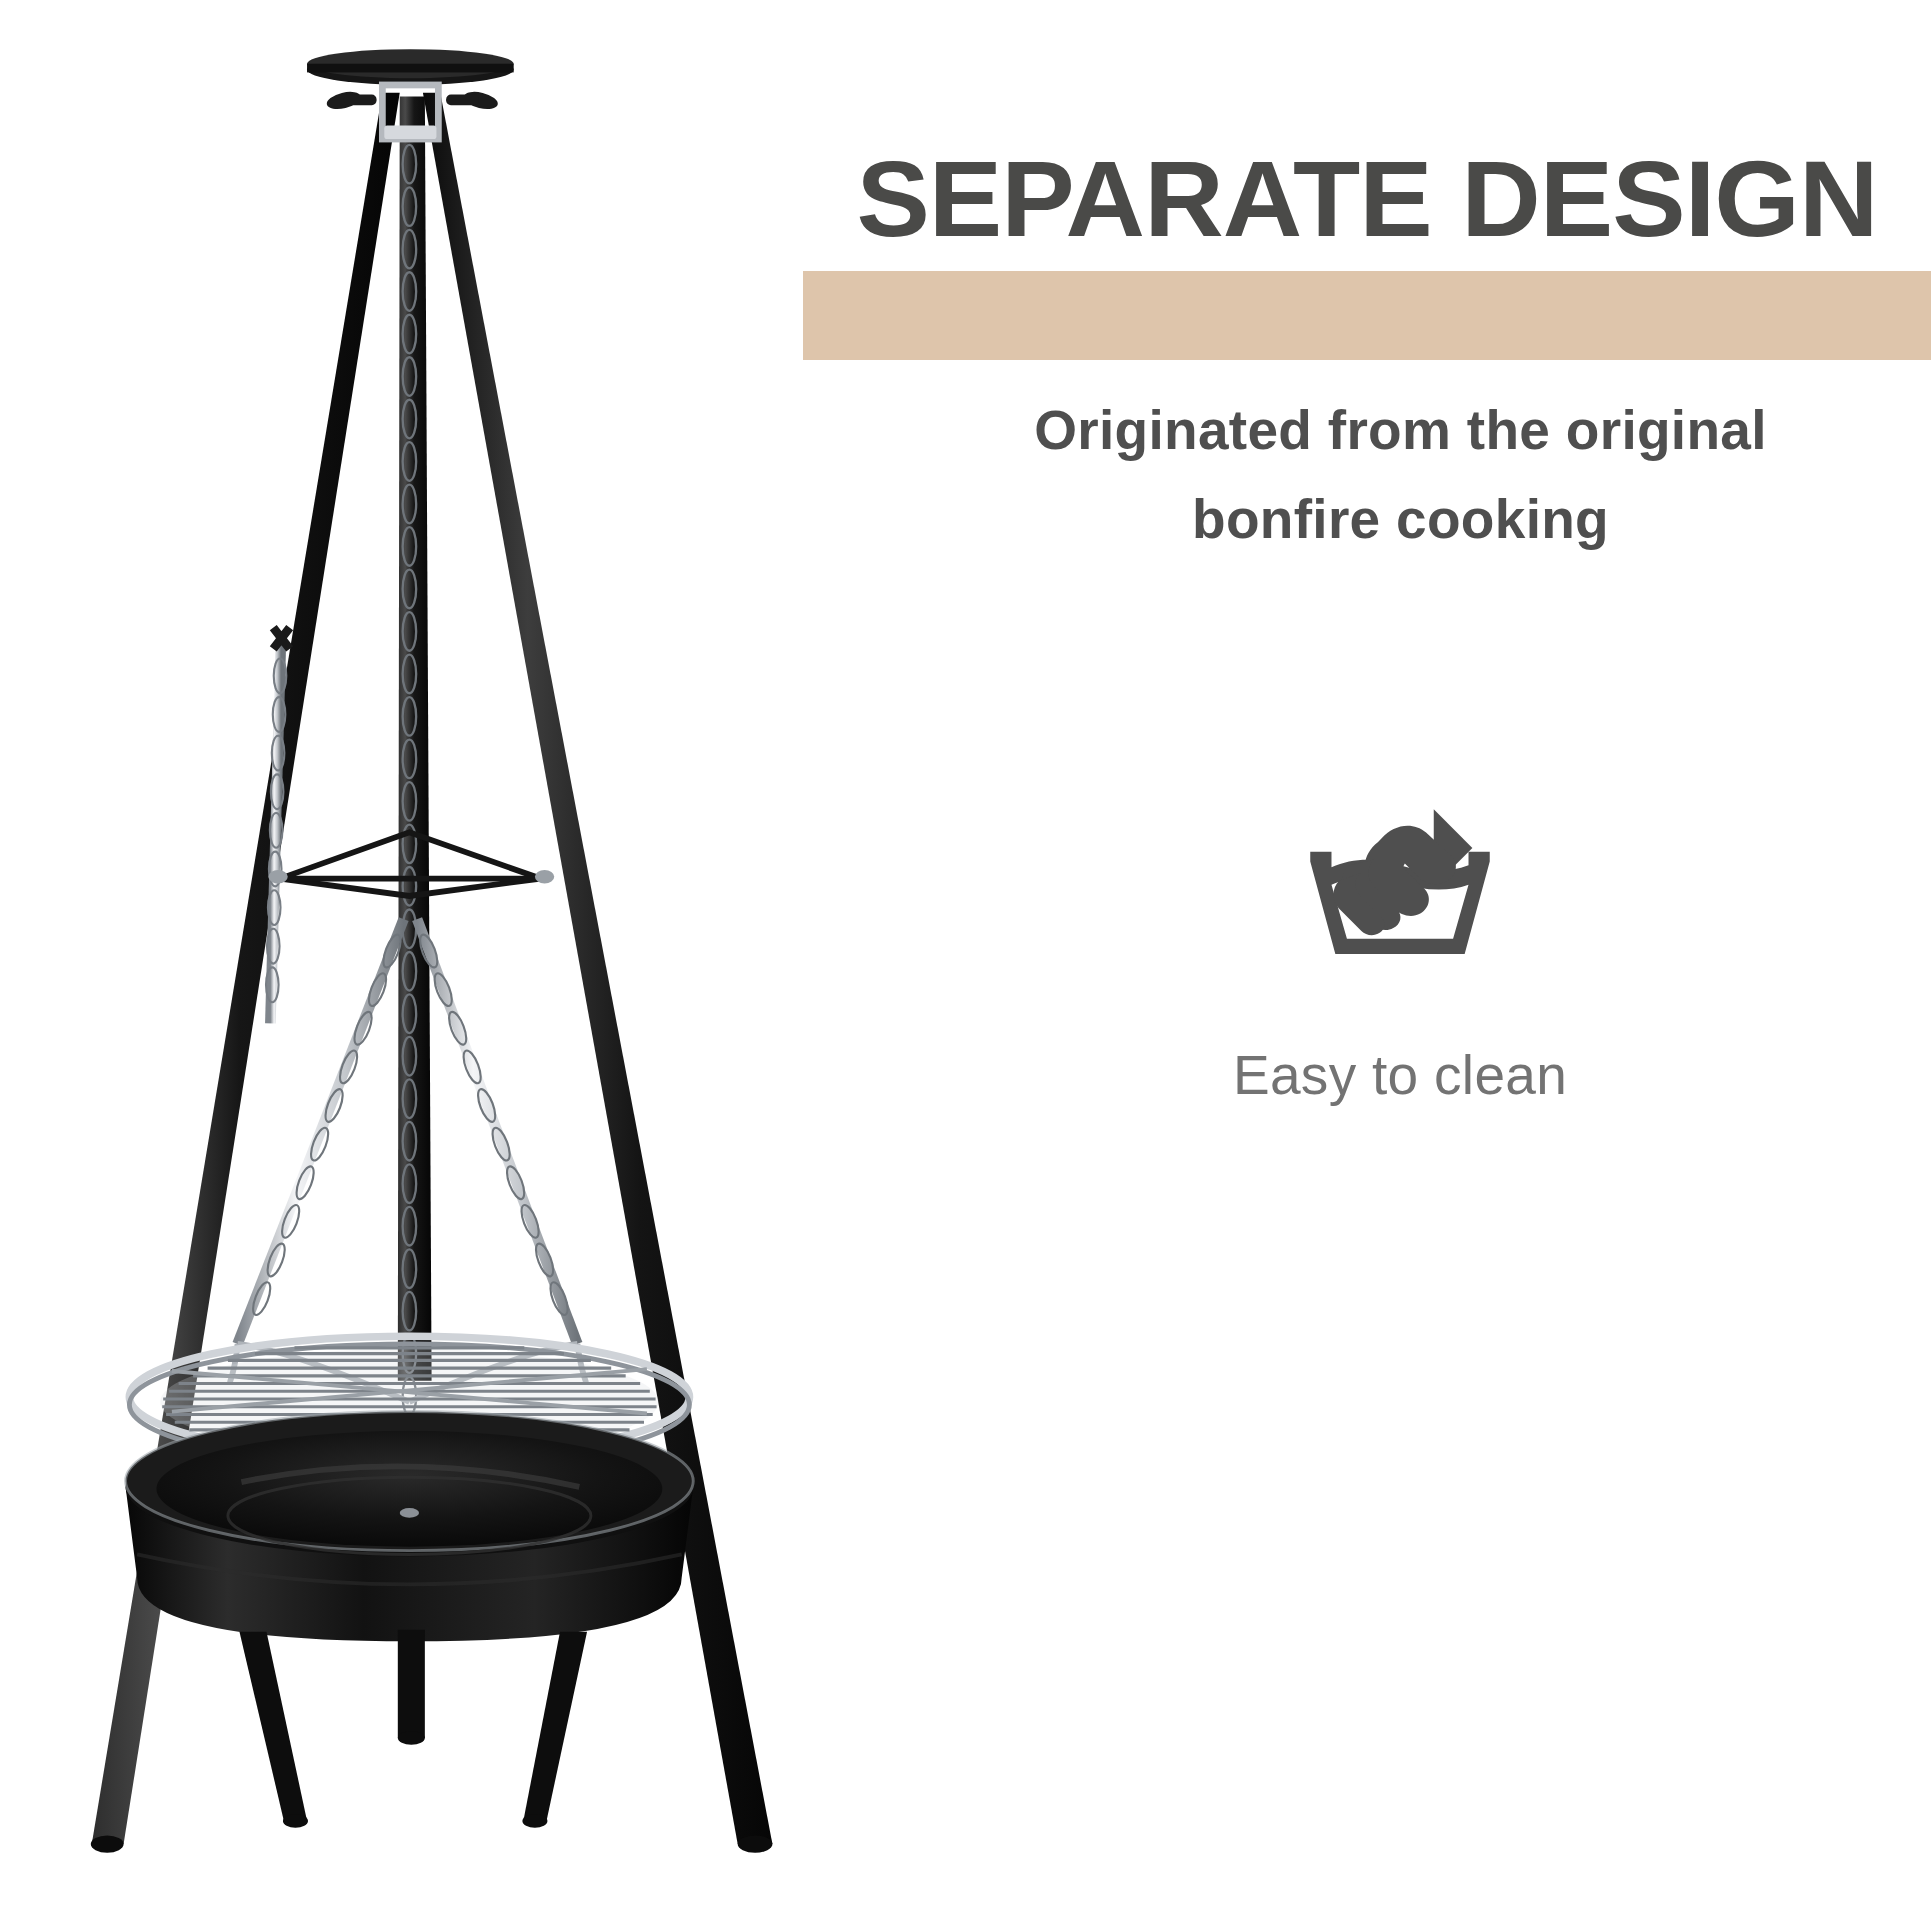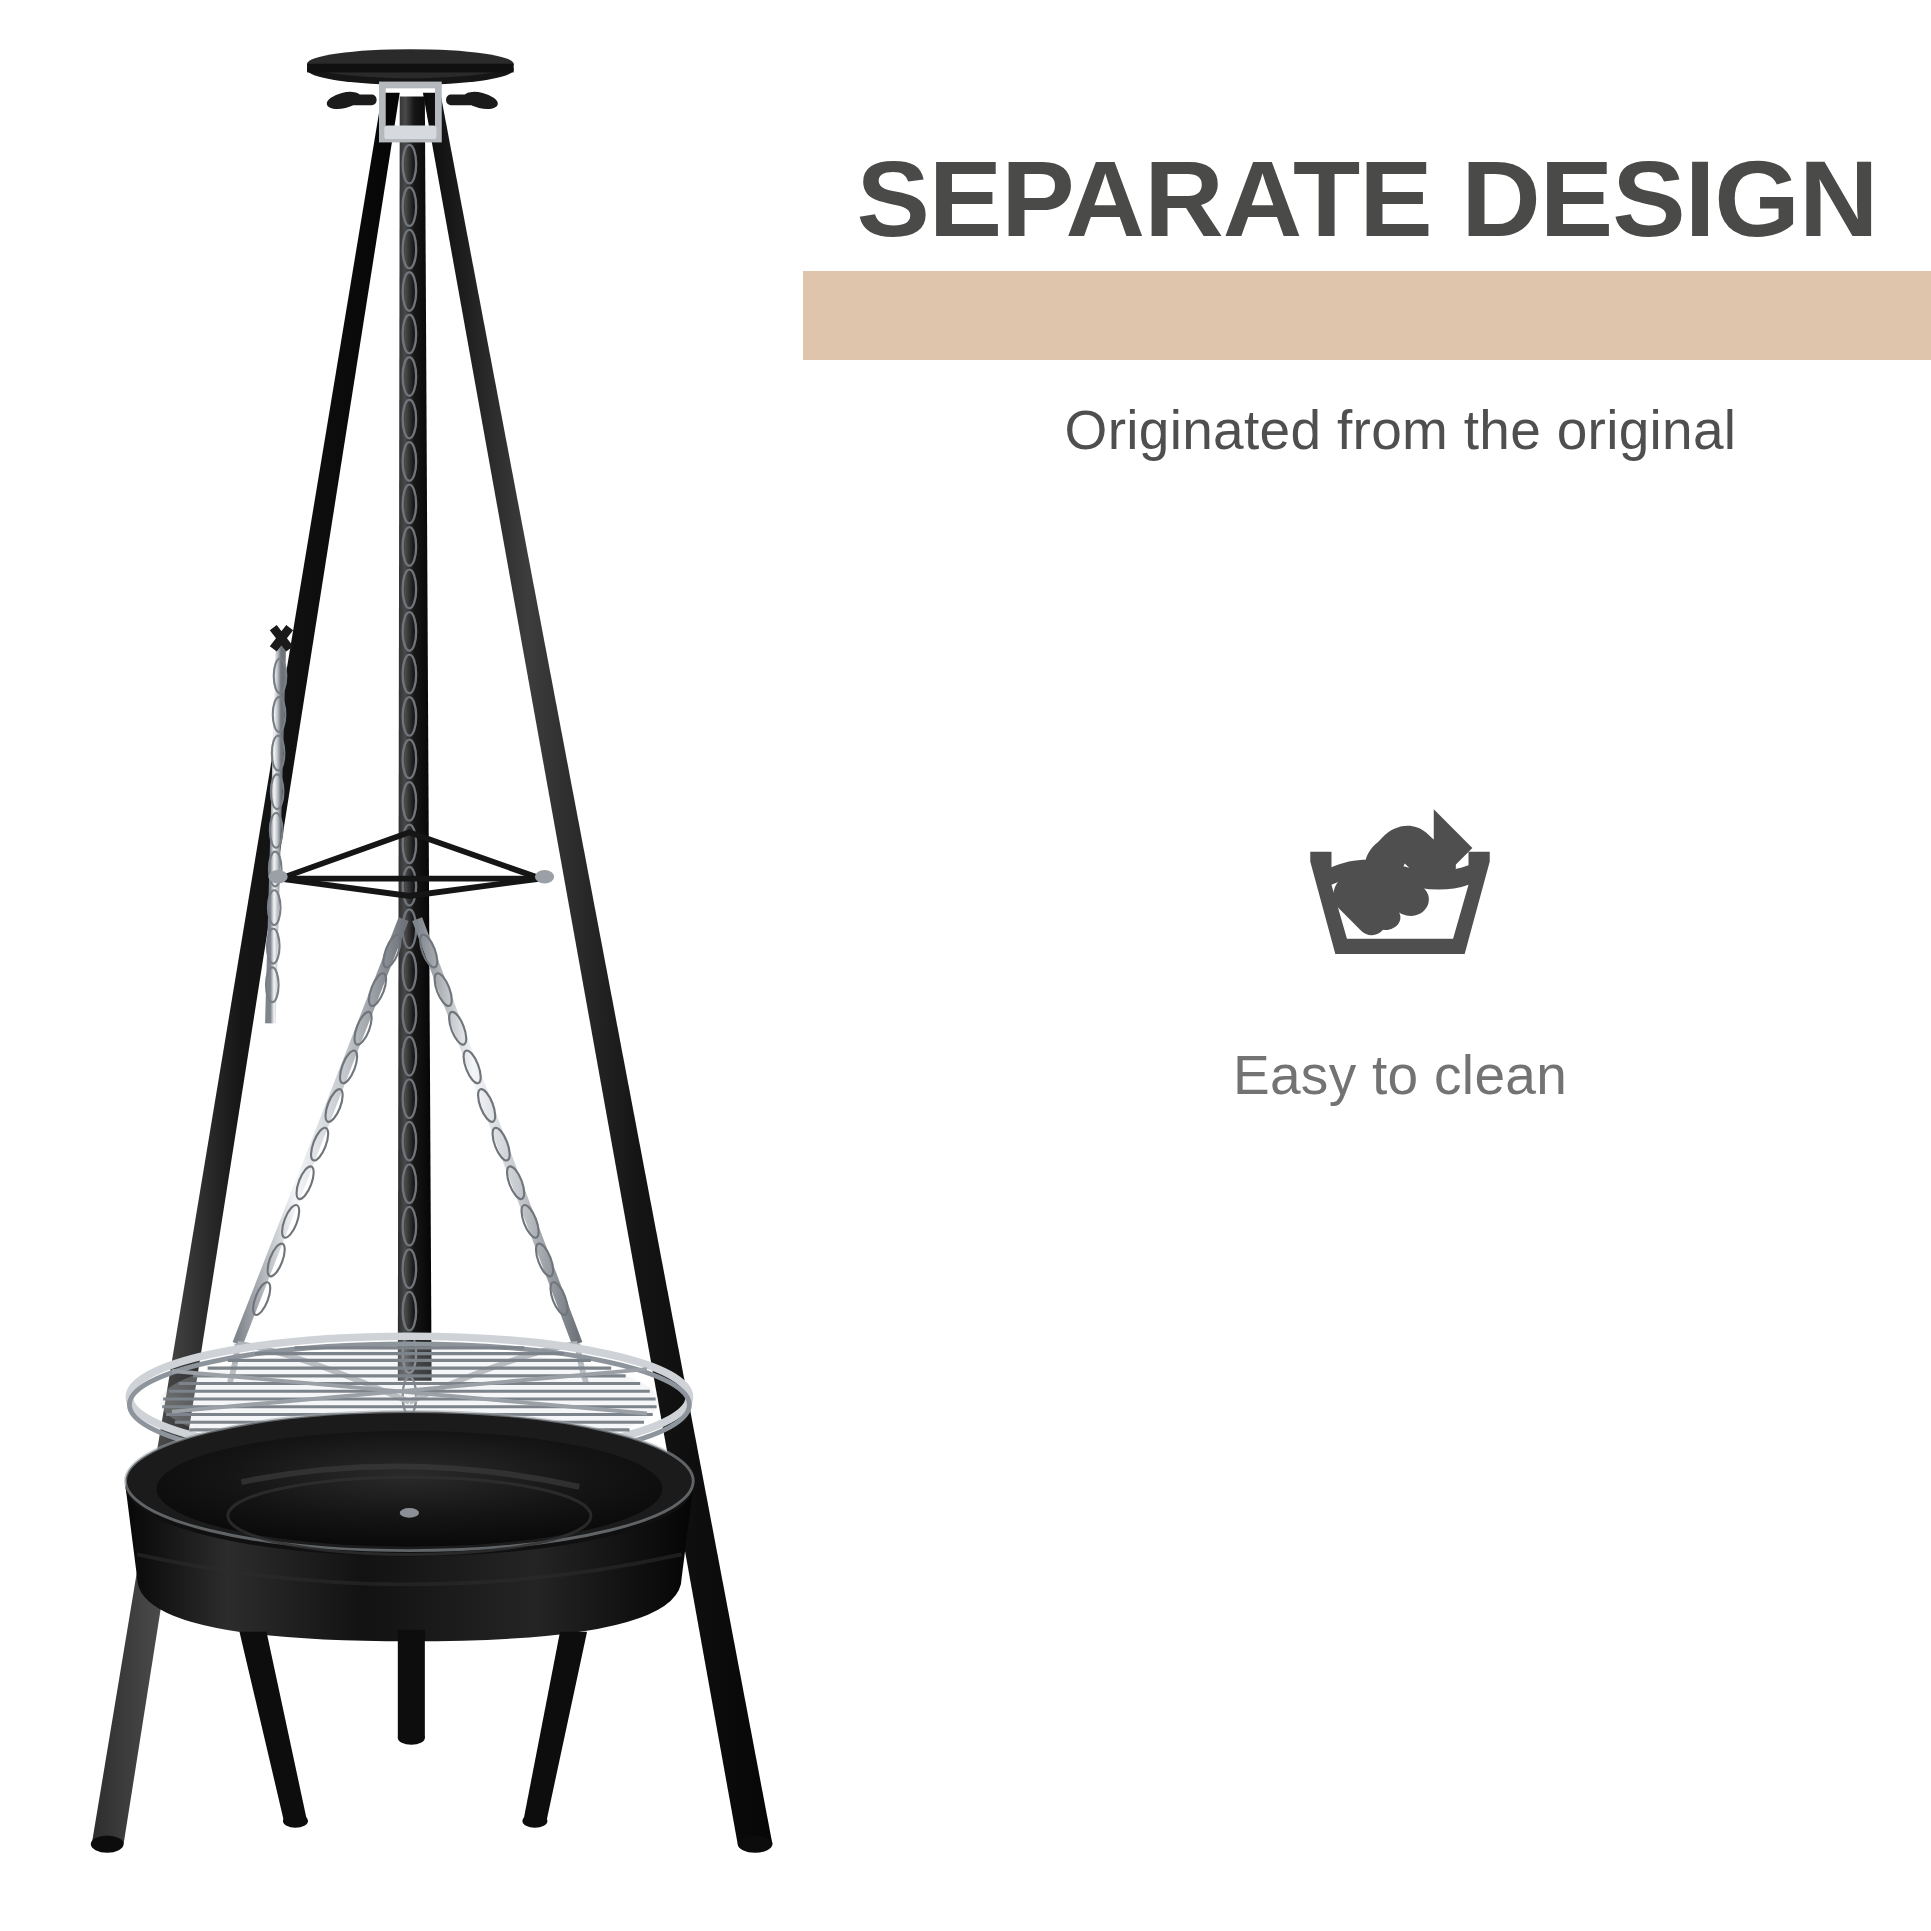--- a/index.html
+++ b/index.html
@@ -42,21 +42,21 @@
     white-space:nowrap;
     transform:scaleX(1.02);
     transform-origin:center;
   }
 
   
   .subtitle{
     position:absolute;left:39px;top:386px;width:985px;
     text-align:center;
     font-size:55px;
-    font-weight:400;
+    font-weight:700;
     color:#4f4f4f;
     line-height:1.62;
     letter-spacing:0.3px;
   }
 
   
   .feature{
     position:absolute;left:0px;width:1062px;text-align:center;
   }
   .feature.one{top:792px;}
@@ -322,20 +322,21 @@
 
   <div class="copy">
 
     <div class="title-wrap">
       <div class="title-band"></div>
       <div class="title-text">SEPARATE DESIGN</div>
     </div>
 
     <div class="subtitle">
       <div>Originated from the original</div>
+      <div>bonfire cooking</div>
     </div>
 
     <div class="feature one">
       <span class="feature-icon">
         <svg width="222" height="193" viewBox="0 0 230 200" xmlns="http://www.w3.org/2000/svg">
           <g fill="#4f4f4f">
 
             <path d="M22 72 L22 62 L44 62 L44 78
                      C 66 68 92 68 115 76
                      C 140 84 166 84 186 76

